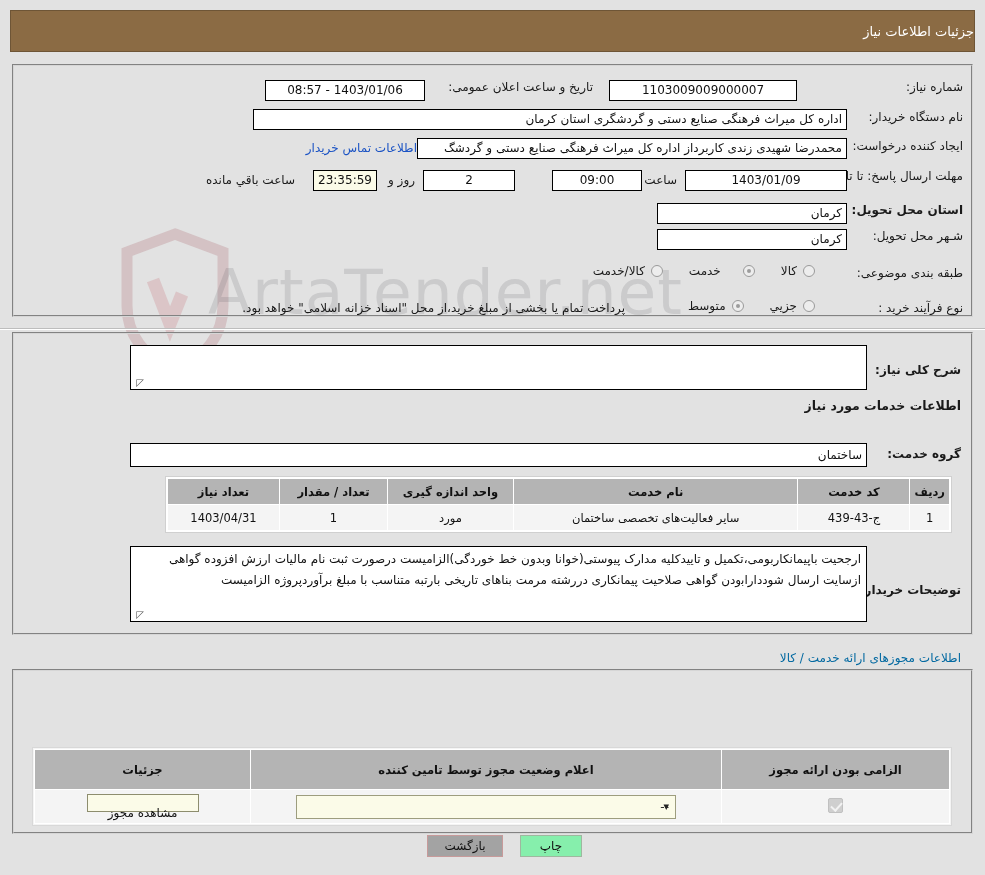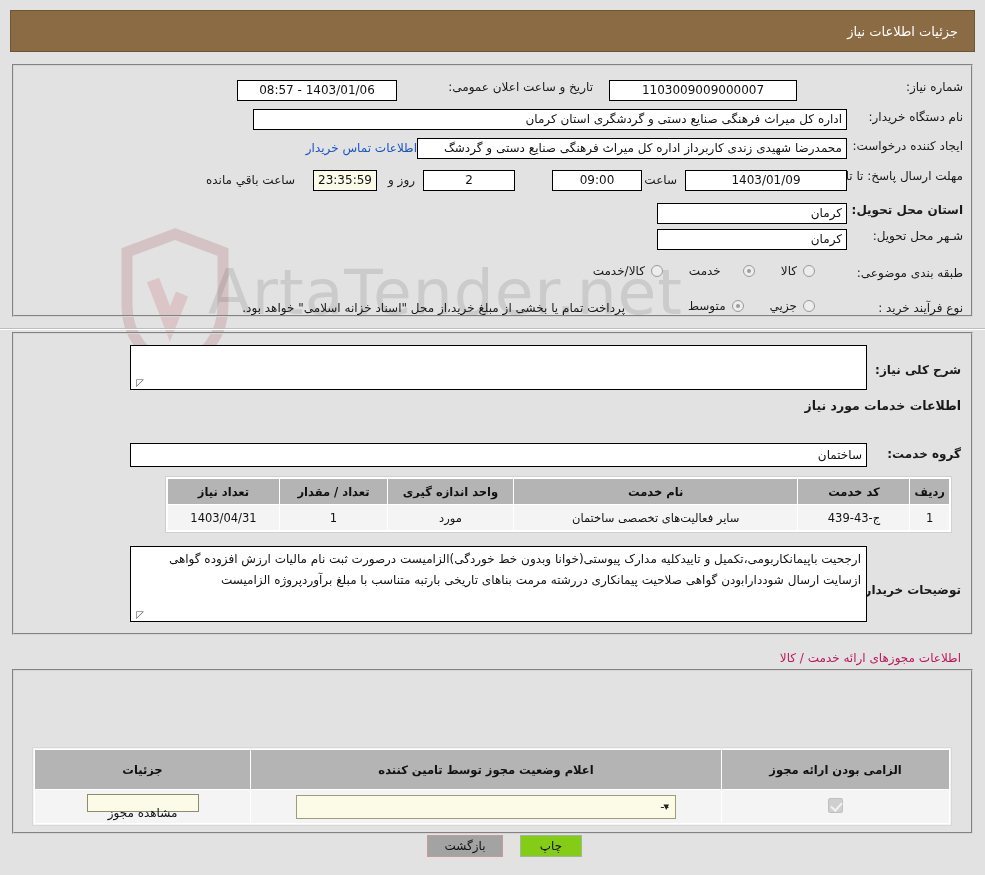--- a/index.html
+++ b/index.html
@@ -46,21 +46,21 @@
   .topbar {
     position: absolute;
     left: 10px; top: 10px;
     width: 965px; height: 42px;
     background: #8b6b44;
     border: 1px solid #6e5536;
     color: #ffffff;
     display: flex;
     align-items: center;
     justify-content: flex-start;
-    padding: 0 16px;
+    padding: 0 0;
     z-index: 3;
   }
   .topbar .title { font-size: 13px; color: #fff; }
 
   
   .panel {
     position: absolute;
     background: transparent;
     border: 2px solid;
     border-color: #b9b9b9 #f5f5f5 #f5f5f5 #b9b9b9;
@@ -231,34 +231,34 @@
     line-height: 20px;
     background: #fbfbe8;
     border: 1px solid #8d8d6e;
     font-size: 12px;
     color: #111;
     text-align: center;
     padding: 8px 8px;
   }
 
   
-  .cap { position: absolute; font-size: 12px; color: #be185d; white-space: nowrap; }
+  .cap { position: absolute; font-size: 12px; color: #0369a1; white-space: nowrap; }
 
   
   .fbtn {
     position: absolute;
     height: 22px;
     line-height: 20px;
     font-size: 12px;
     text-align: center;
     border: 1px solid #9a9a9a;
     color: #111;
     padding: 0 10px;
   }
-  .fbtn.print  { background: #84cc16; border-color:#9fb79f; }
+  .fbtn.print  { background: #86efac; border-color:#9fb79f; }
   .fbtn.back   { background: #a3a3a3; border-color:#c79a9a; }
 
   .hr {
     position: absolute;
     height: 0; border: 0;
     border-top: 1px solid #bdbdbd;
     border-bottom: 1px solid #ffffff;
   }
 </style>
 </head>
@@ -281,21 +281,21 @@
   <div class="panel groove" style="left:12px; top:64px; width:961px; height:253px;"></div>
 
   <div class="row" style="right:22px; top:80px;">
     <span class="lbl" style="width:112px; display:inline-block;">شماره نیاز:</span>
   </div>
   <div class="fld center" style="position:absolute; right:188px; top:80px; width:188px;">1103009009000007</div>
 
   <div class="row" style="right:392px; top:80px;">
     <span class="lbl">تاریخ و ساعت اعلان عمومی:</span>
   </div>
-  <div class="fld center" style="position:absolute; right:588px; top:80px; width:160px;">1403/01/06 - 08:57</div>
+  <div class="fld center" style="position:absolute; right:560px; top:80px; width:160px;">1403/01/06 - 08:57</div>
 
   <div class="row" style="right:22px; top:110px;">
     <span class="lbl" style="width:112px; display:inline-block;">نام دستگاه خریدار:</span>
   </div>
   <div class="fld right" style="position:absolute; right:138px; top:109px; width:594px;">اداره کل میراث فرهنگی  صنایع دستی و گردشگری استان کرمان</div>
 
   <div class="row" style="right:22px; top:139px;">
     <span class="lbl" style="width:112px; display:inline-block;">ایجاد کننده درخواست:</span>
   </div>
   <div class="fld right" style="position:absolute; right:138px; top:138px; width:430px;">محمدرضا شهیدی زندی کاربرداز اداره کل میراث فرهنگی  صنایع دستی و گردشگ</div>

